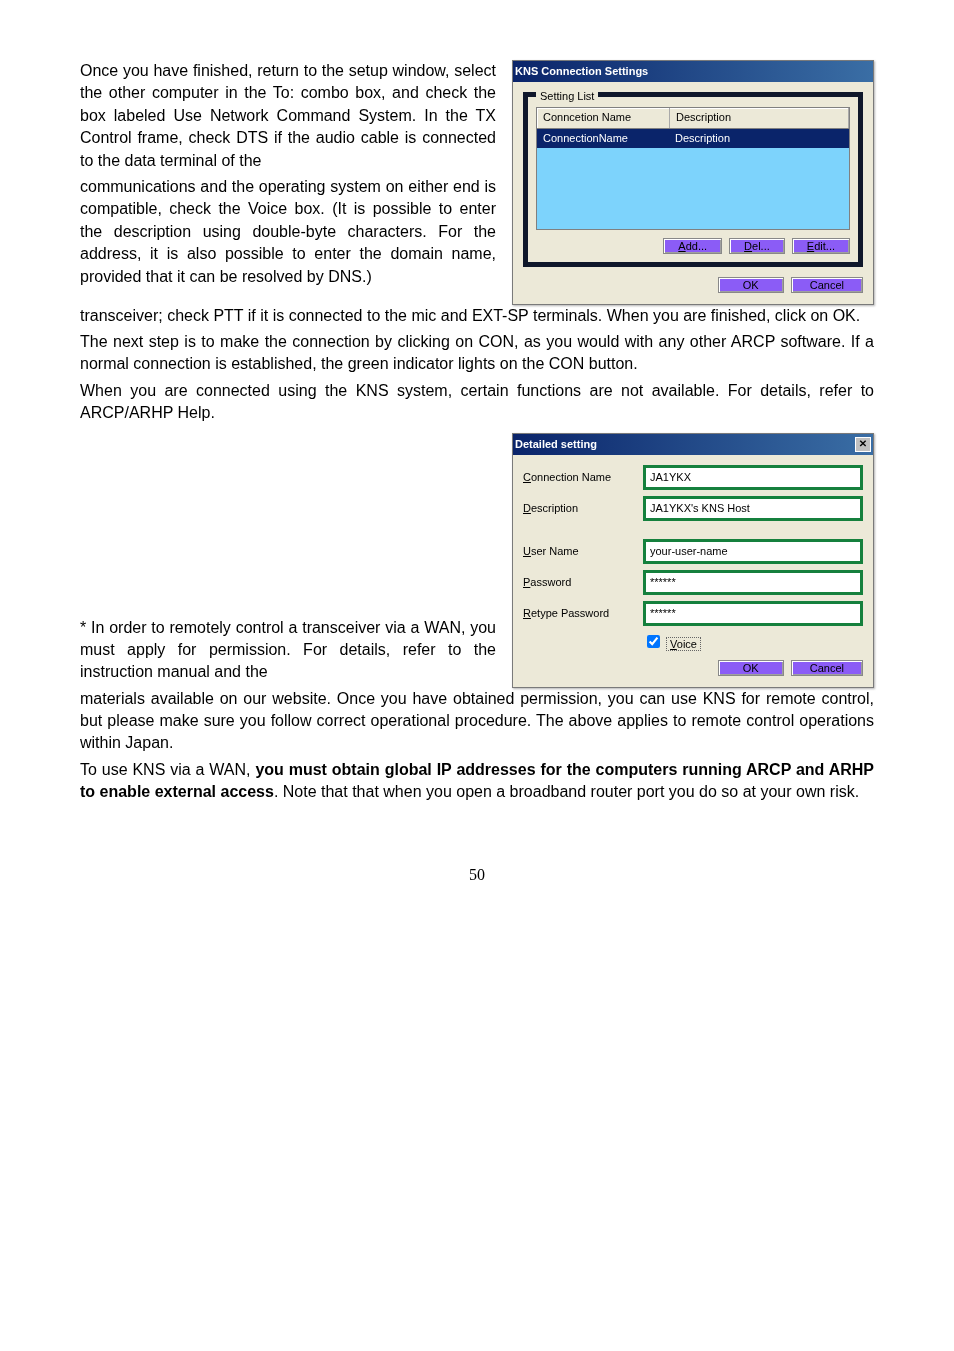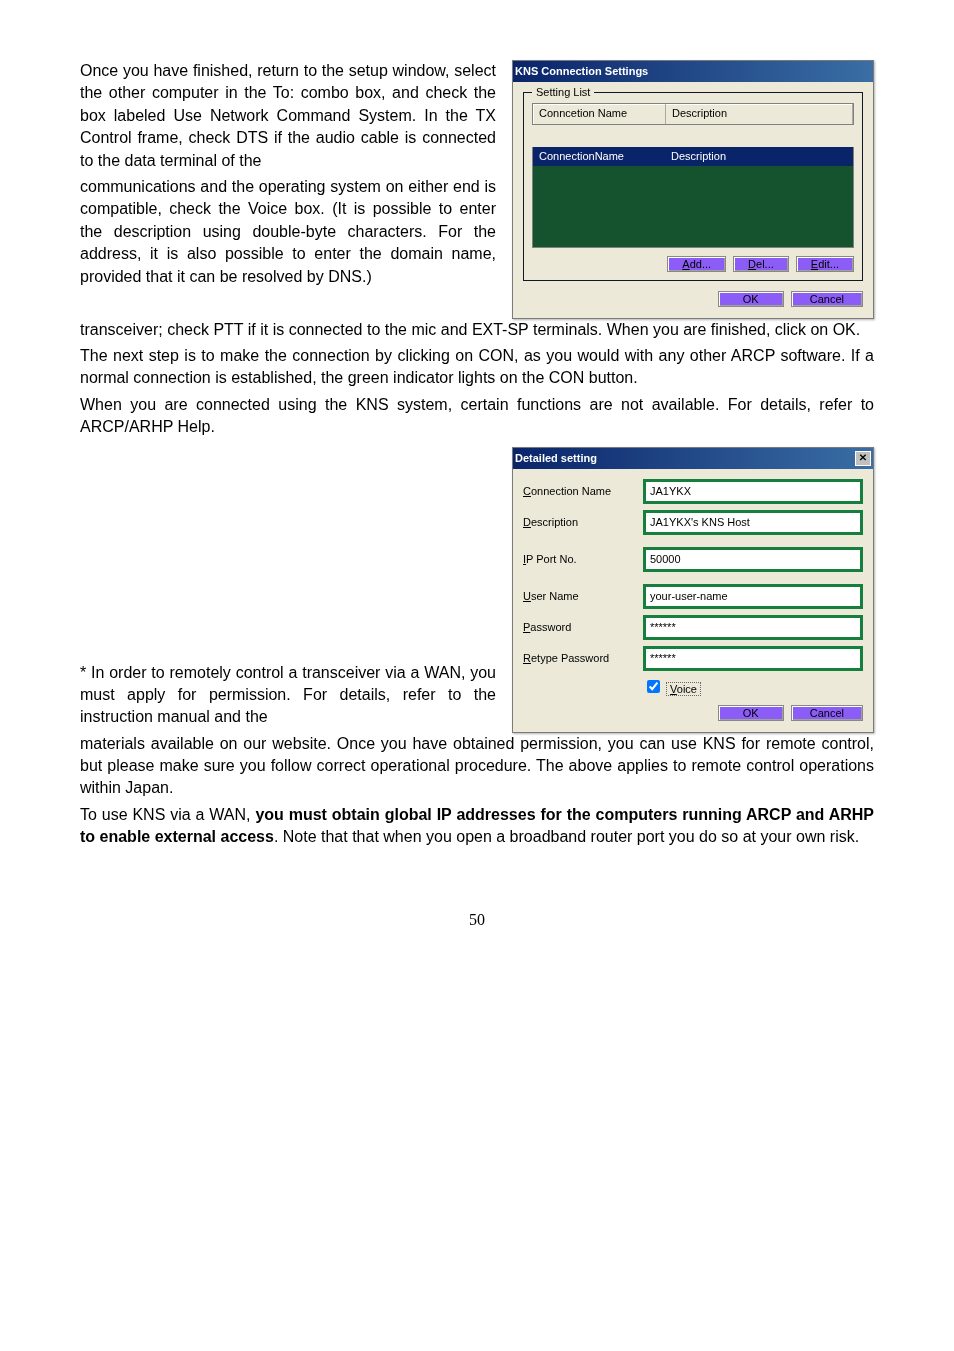--- a/index.html
+++ b/index.html
@@ -46,21 +46,21 @@
       height: 13px;
       text-align: center;
       line-height: 11px;
       font-size: 10px;
       font-family: Arial;
     }
     .dialog-body {
       padding: 10px;
     }
     .groupbox {
-      border: 1px solid #0f172a;
+      border: 5px solid #0f172a;
       padding: 10px 8px 8px 8px;
       margin-bottom: 10px;
       position: relative;
     }
     .groupbox-label {
       position: absolute;
       top: -8px;
       left: 8px;
       background: #ece9d8;
       padding: 0 4px;
@@ -70,26 +70,25 @@
       display: flex;
       background: #ece9d8;
       border: 1px solid #808080;
       box-shadow: inset 1px 1px #fff;
     }
     .list-header span {
       padding: 2px 6px;
       border-right: 1px solid #a9a9a9;
     }
     .list-body {
-      background: #14532d;
+      background: #7dd3fc;
       border: 1px solid #808080;
       border-top: none;
       height: 100px;
       overflow: hidden;
-      margin-top: 22px;
     }
     .list-row {
       display: flex;
       padding: 1px 0;
     }
     .list-row.selected {
       background: #0a246a;
       color: #fff;
     }
     .list-row span {
@@ -193,24 +192,20 @@
     <div class="dialog-body">
       <div class="form-row">
         <label><u>C</u>onnection Name</label>
         <input type="text" value="JA1YKX" style="">
       </div>
       <div class="form-row">
         <label><u>D</u>escription</label>
         <input type="text" value="JA1YKX's KNS Host" style="">
       </div>
       <div style="height:6px;"></div>
-      <div class="form-row">
-        <label><u>I</u>P Port No.</label>
-        <input type="text" value="50000" style="">
-      </div>
       <div style="height:6px;"></div>
       <div class="form-row">
         <label><u>U</u>ser Name</label>
         <input type="text" value="your-user-name" style="">
       </div>
       <div class="form-row">
         <label><u>P</u>assword</label>
         <input type="text" value="******" style="">
       </div>
       <div class="form-row">

